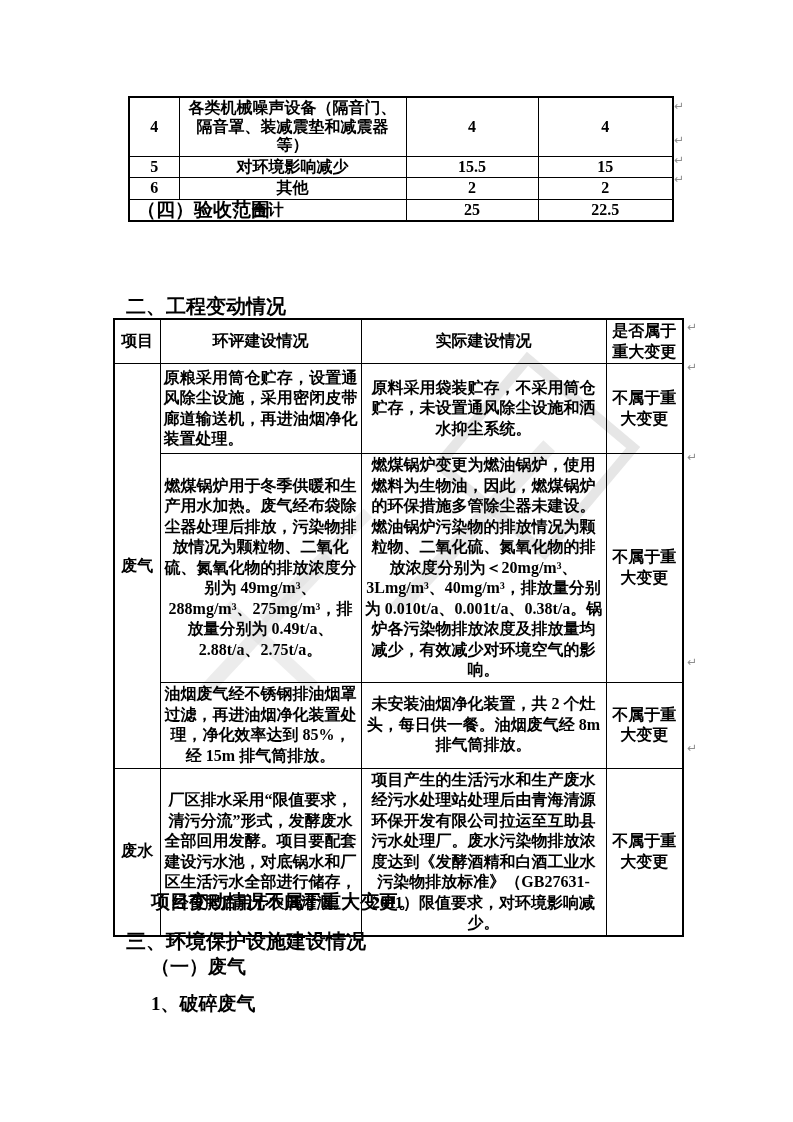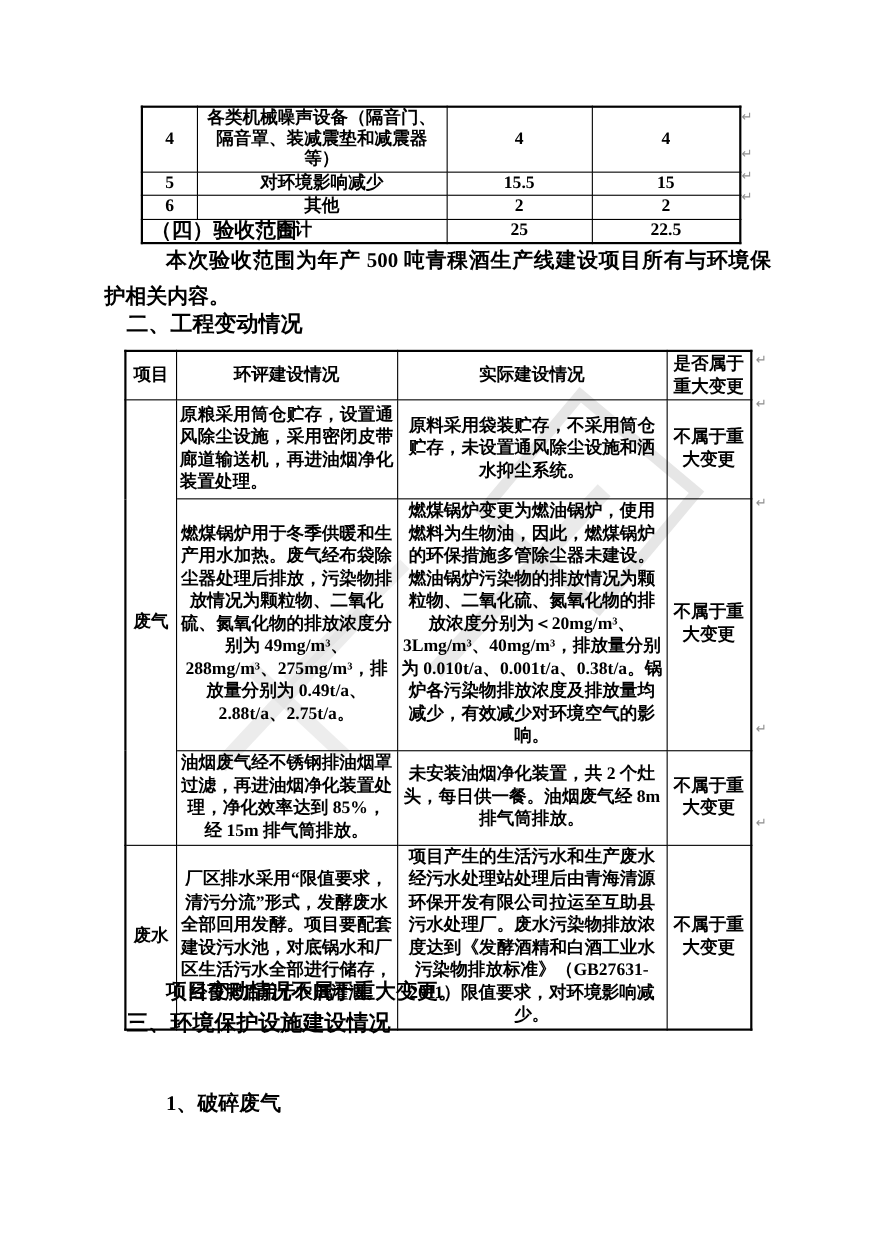--- a/index.html
+++ b/index.html
@@ -37,21 +37,21 @@
   .t-main .r4{height:146px;}
   .t-main .cat{text-align:center;}
 
   
   .para{position:absolute;font-size:19px;line-height:32px;margin:0;font-weight:bold;}
   .p-sec4-head{left:95px;top:194px;width:600px;text-indent:42px;}
   .p-sec4-body{left:95px;top:222px;width:606px;text-indent:56px;text-align:justify;}
   .p-note{left:95px;top:886px;width:606px;text-indent:56px;}
   .p-sub{left:95px;top:951px;width:600px;text-indent:56px;}
   .p-sub2{left:95px;top:988px;width:600px;text-indent:56px;}
-  .h-bold{position:absolute;font-size:20px;font-weight:bold;margin:0;line-height:26px;}
+  .h-bold{position:absolute;font-size:20px;font-weight:bold;margin:11px;line-height:26px;}
   .h-sec2{left:115px;top:282px;}
   .h-sec3{left:115px;top:917px;}
 
   
   .pm{position:absolute;font-family:"DejaVu Sans",sans-serif;font-size:12px;color:#8f8f8f;line-height:12px;}
 </style>
 </head>
 <body>
 
 <div class="layer-watermark">
@@ -92,21 +92,20 @@
       </tr>
       <tr class="r-one">
         <td colspan="2">合计</td>
         <td>25</td>
         <td>22.5</td>
       </tr>
     </tbody>
   </table>
 
   <p class="para p-sec4-head">（四）验收范围</p>
-  <p class="para p-sec4-body">本次验收范围为年产 500 吨青稞酒生产线建设项目所有与环境保护相关内容。</p>
 
   <p class="h-bold h-sec2">二、工程变动情况</p>
 
   <table class="t-main">
     <colgroup>
         <col style="width:46px">
         <col style="width:201px">
         <col style="width:245px">
         <col style="width:77px">
       </colgroup>
@@ -138,20 +137,21 @@
         <td>厂区排水采用“限值要求，清污分流”形式，发酵废水全部回用发酵。项目要配套建设污水池，对底锅水和厂区生活污水全部进行储存，经育肥后用于农田灌溉。</td>
         <td>项目产生的生活污水和生产废水经污水处理站处理后由青海清源环保开发有限公司拉运至互助县污水处理厂。废水污染物排放浓度达到《发酵酒精和白酒工业水污染物排放标准》（GB27631-2011）限值要求，对环境影响减少。</td>
         <td>不属于重大变更</td>
       </tr>
     </tbody>
   </table>
 
   <p class="para p-note">项目变动情况不属于重大变更。</p>
 
   <p class="h-bold h-sec3">三、环境保护设施建设情况</p>
+  <p class="para p-sub">（一）废气</p>
   <p class="para p-sub2">1、破碎废气</p>
 
   <span class="pm" style="left:674px;top:100px;">↵</span>
   <span class="pm" style="left:674px;top:134px;">↵</span>
   <span class="pm" style="left:674px;top:154px;">↵</span>
   <span class="pm" style="left:674px;top:173px;">↵</span>
   <span class="pm" style="left:687px;top:321px;">↵</span>
   <span class="pm" style="left:687px;top:361px;">↵</span>
   <span class="pm" style="left:687px;top:451px;">↵</span>
   <span class="pm" style="left:687px;top:656px;">↵</span>

